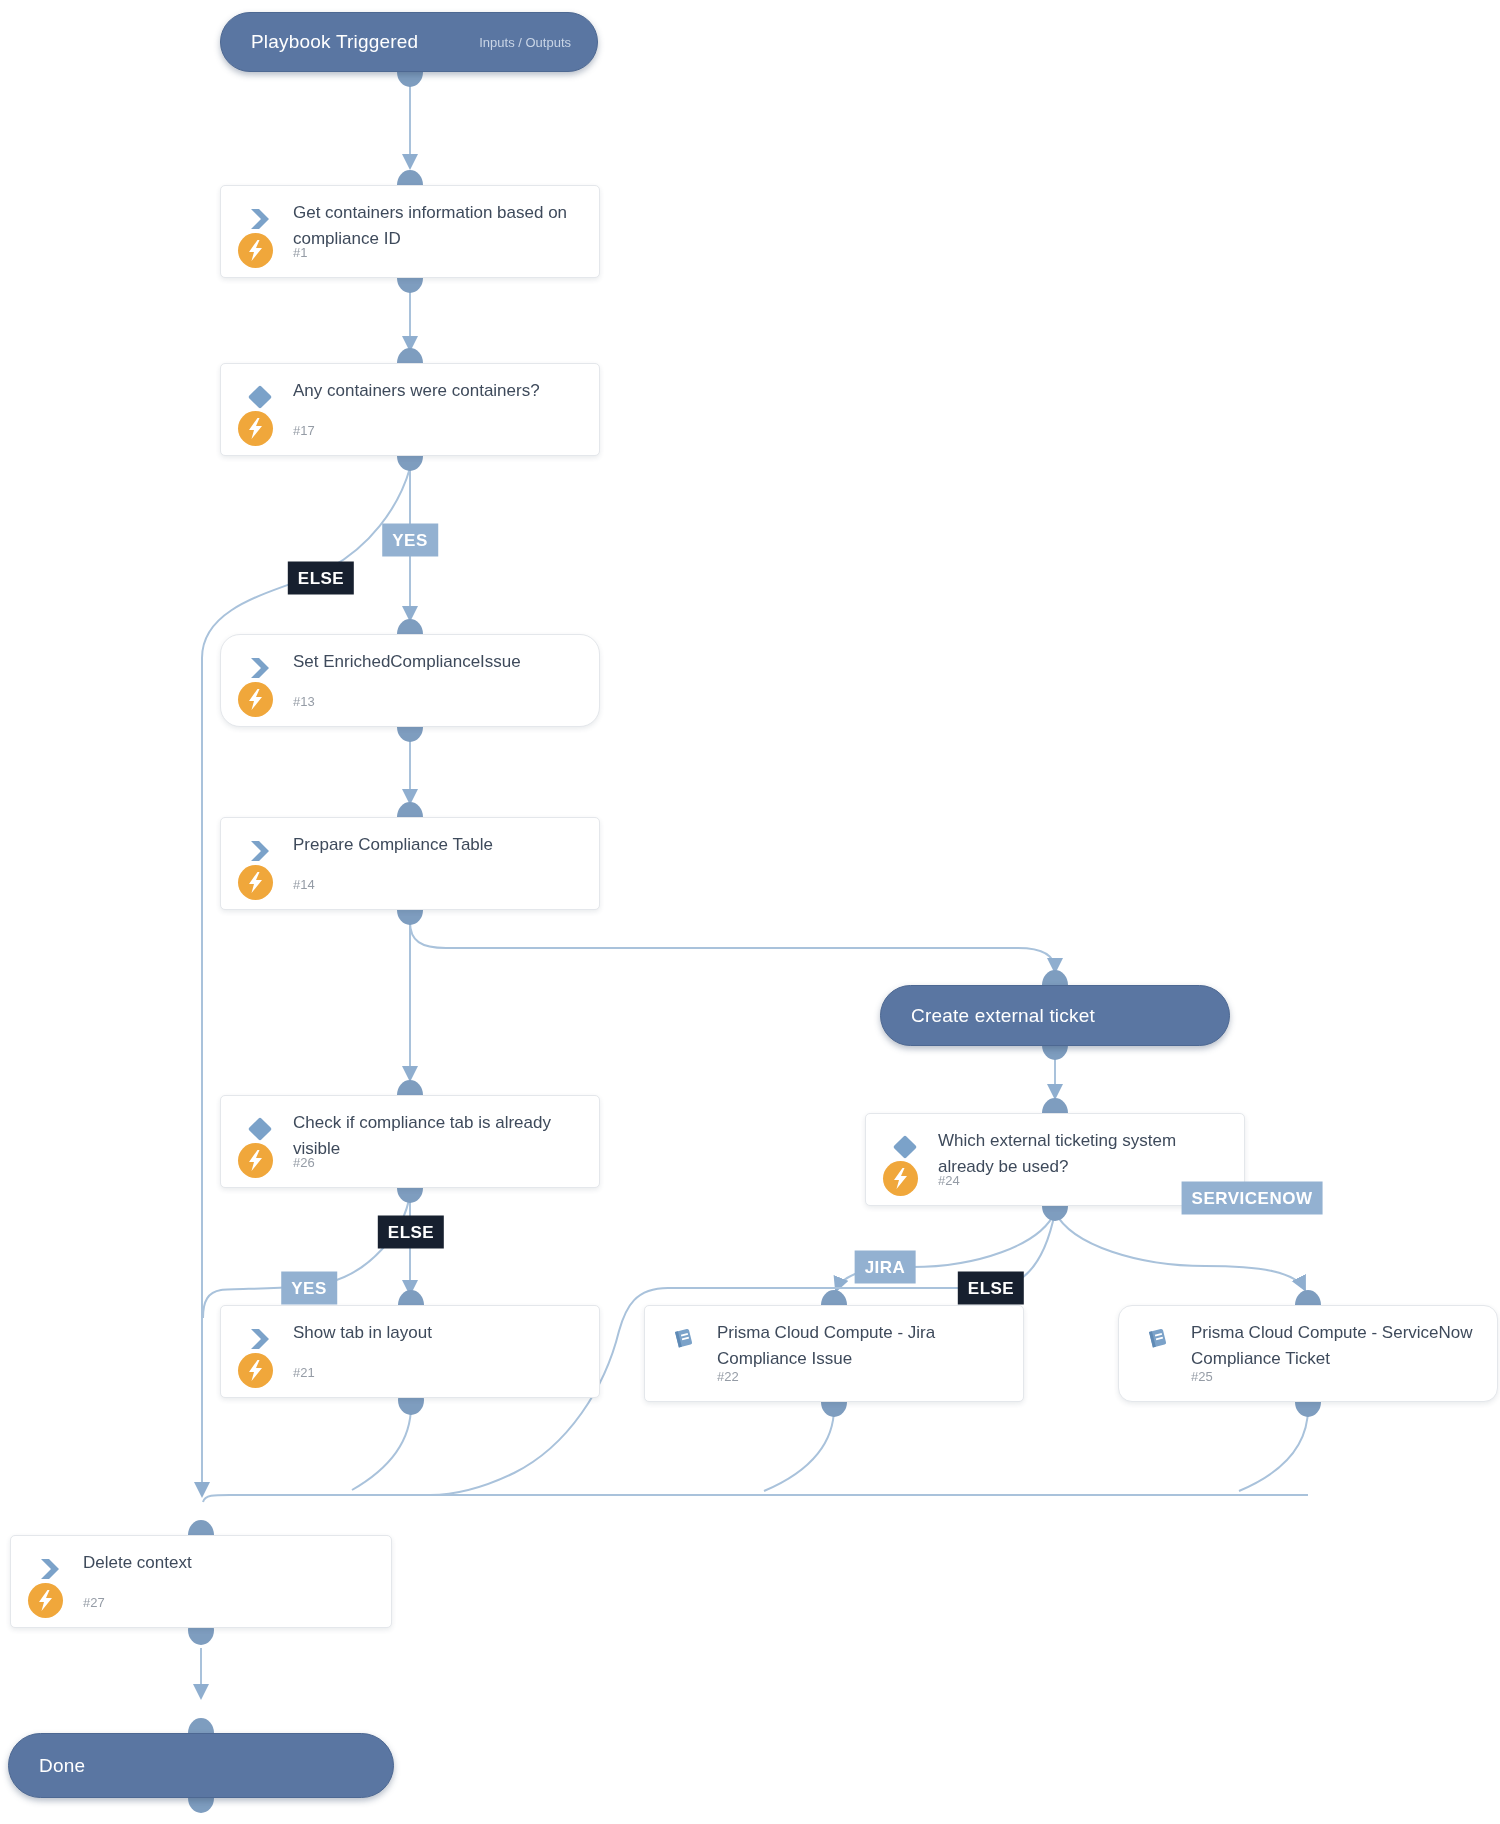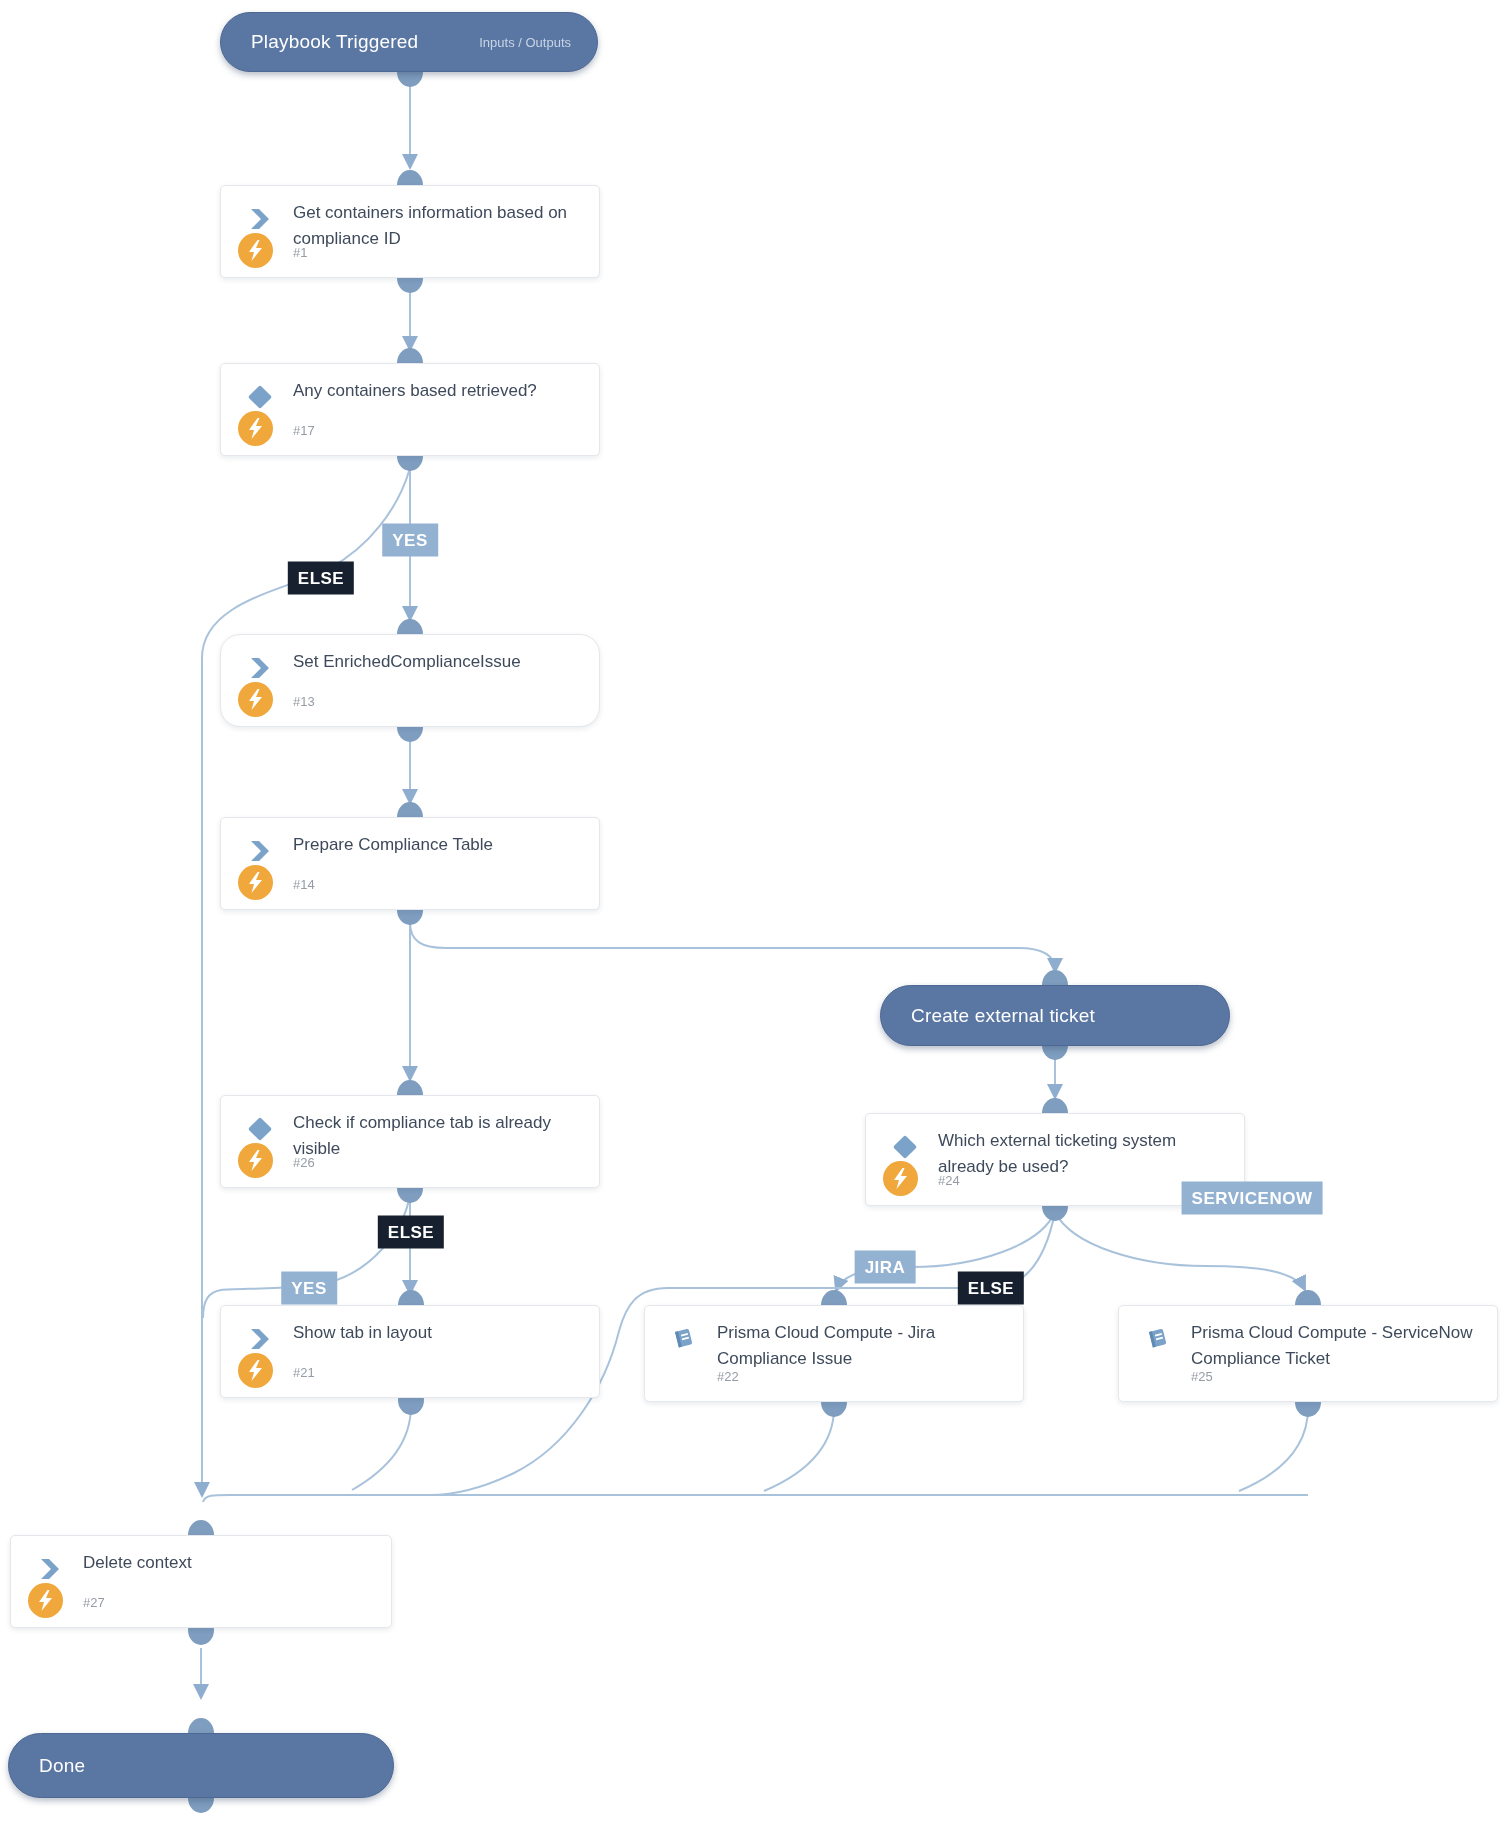--- a/index.html
+++ b/index.html
@@ -161,21 +161,21 @@
           <path d="M10.5,0 L2,12 h5 L4.5,21 L15,8 h-6 L12.5,0 Z" fill="#fff"></path>
         </svg>
     </div>
     <div class="task-num">#1</div>
   </div>
 
   <div class="node task-box" style="left:220px;top:363px;">
     <svg class="type-icon" viewBox="0 0 24 24">
       <rect x="3.5" y="3.5" width="17" height="17" rx="2" fill="#7BA2C9" transform="rotate(45 12 12)"></rect>
     </svg>
-    <div class="task-title">Any containers based retrieved?</div>
+    <div class="task-title">Any containers were containers?</div>
     <div class="bolt-badge">
       <svg width="17" height="21" viewBox="0 0 17 21">
           <path d="M10.5,0 L2,12 h5 L4.5,21 L15,8 h-6 L12.5,0 Z" fill="#fff"></path>
         </svg>
     </div>
     <div class="task-num">#17</div>
   </div>
 
   <div class="node task-box" style="left:220px;top:634px;border-radius:20px;">
     <svg class="type-icon" viewBox="0 0 24 24">
@@ -248,21 +248,21 @@
         <path d="M5,3 h12 a2,2 0 0 1 2,2 v12 a2,2 0 0 1 -2,2 h-12 z" fill="#7BA2C9"></path>
         <rect x="5" y="3" width="3" height="16" fill="#5F8AB5"></rect>
         <rect x="10" y="7" width="7" height="1.8" fill="#fff"></rect>
         <rect x="10" y="11" width="7" height="1.8" fill="#fff"></rect>
       </g>
     </svg>
     <div class="task-title">Prisma Cloud Compute - Jira Compliance Issue</div>
     <div class="task-num">#22</div>
   </div>
 
-  <div class="node task-box" style="left:1118px;top:1305px;width:380px;height:97px;">
+  <div class="node task-box" style="left:1118px;top:1305px;width:380px;height:97px;border-radius:14px;">
     <svg class="type-icon" viewBox="0 0 24 24">
       <g transform="rotate(-14 12 12)">
         <path d="M5,3 h12 a2,2 0 0 1 2,2 v12 a2,2 0 0 1 -2,2 h-12 z" fill="#7BA2C9"></path>
         <rect x="5" y="3" width="3" height="16" fill="#5F8AB5"></rect>
         <rect x="10" y="7" width="7" height="1.8" fill="#fff"></rect>
         <rect x="10" y="11" width="7" height="1.8" fill="#fff"></rect>
       </g>
     </svg>
     <div class="task-title">Prisma Cloud Compute - ServiceNow Compliance Ticket</div>
     <div class="task-num">#25</div>

